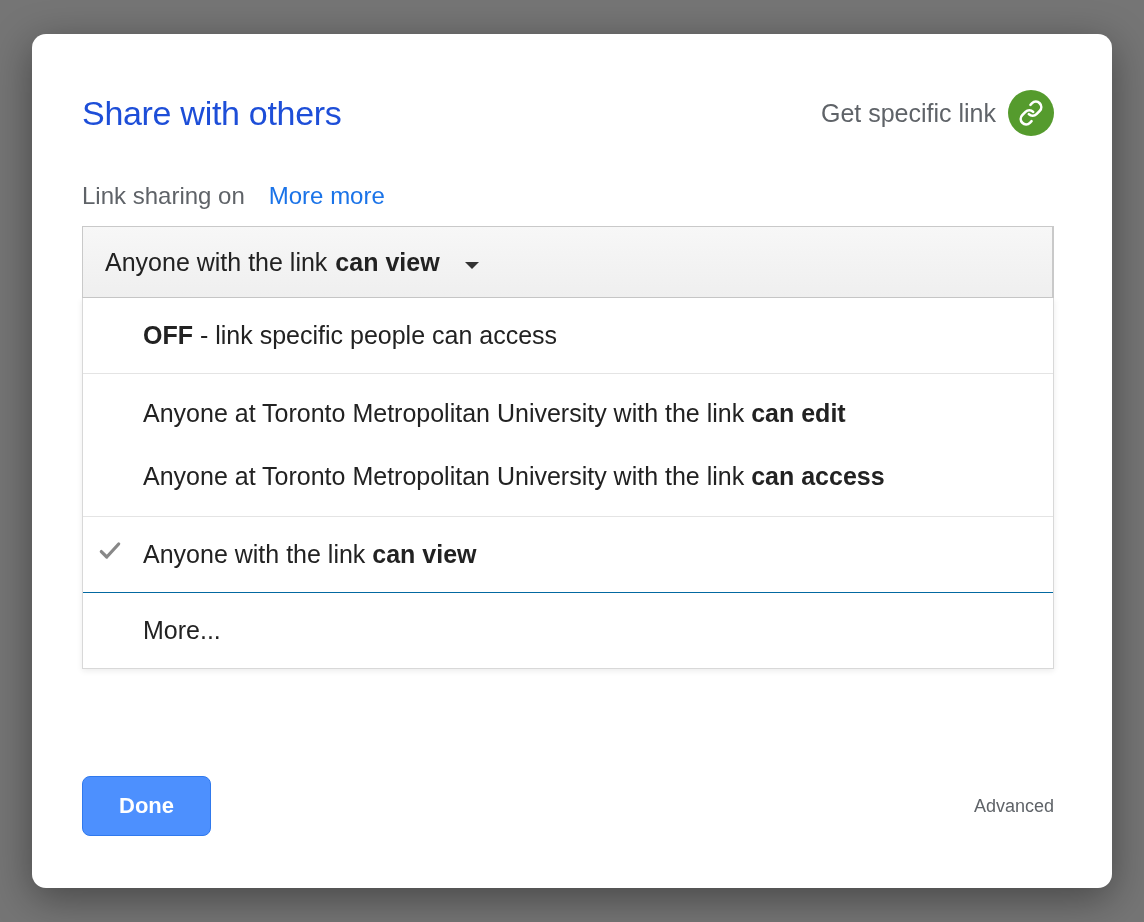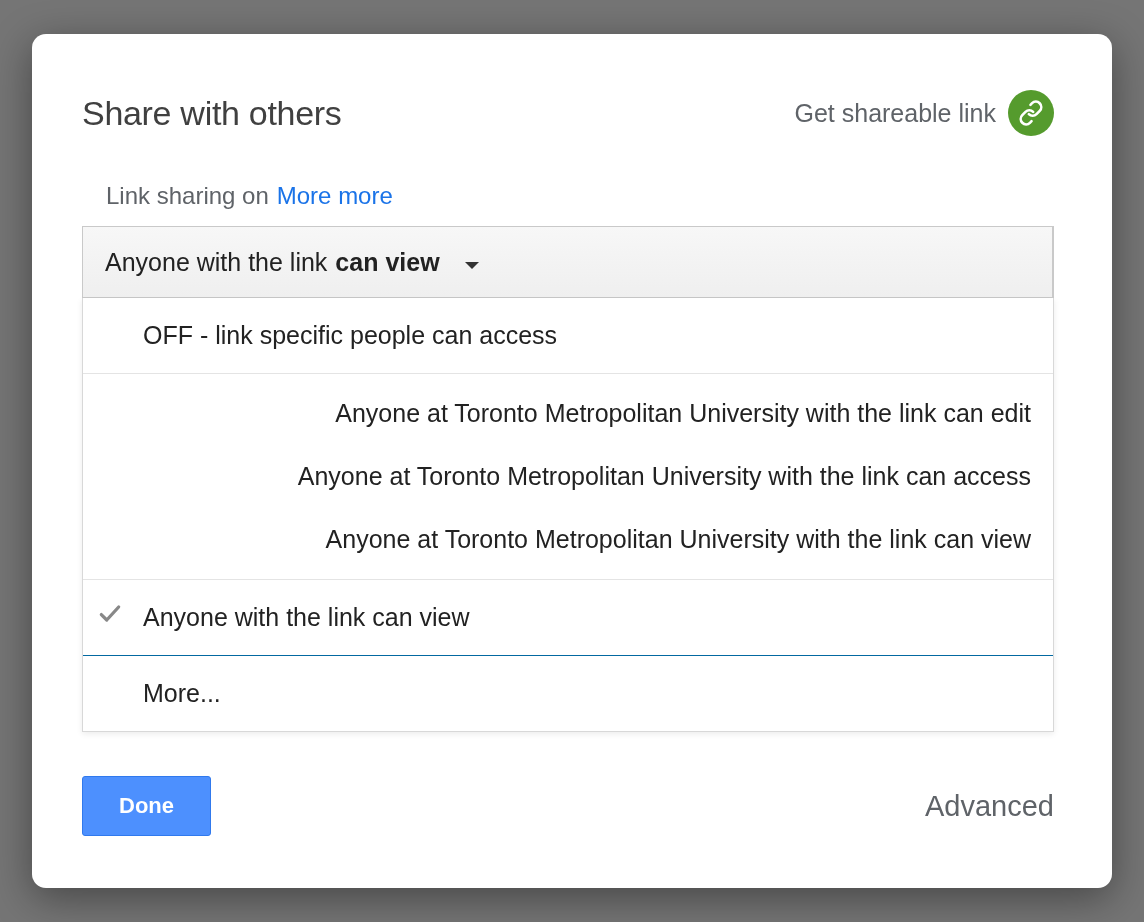--- a/index.html
+++ b/index.html
@@ -27,21 +27,21 @@
     }
     .header {
       display: flex;
       justify-content: space-between;
       align-items: center;
       margin-bottom: 46px;
     }
     .title {
       font-size: 34px;
       font-weight: 400;
-      color: #404040;
+      color: #1d4ed8;
       letter-spacing: -0.3px;
     }
     .shareable-link-row {
       display: flex;
       align-items: center;
       gap: 12px;
       color: #5f6368;
       font-size: 25px;
     }
     .link-icon-circle {
@@ -50,23 +50,22 @@
       border-radius: 50%;
       background: #559b2d;
       display: flex;
       align-items: center;
       justify-content: center;
     }
     .status-row {
       font-size: 24px;
       margin-bottom: 16px;
       display: flex;
-      gap: 8px;
+      gap: 24px;
       align-items: baseline;
-      margin-left: 24px;
     }
     .status-text {
       color: #5f6368;
     }
     .learn-more {
       color: #1a73e8;
       cursor: pointer;
     }
     .controls-row {
       display: flex;
@@ -120,27 +119,26 @@
       border-bottom: 1px solid #e4e4e4;
     }
     .option-group-2 {
       border-bottom: 1px solid #e4e4e4;
       padding-top: 8px;
       padding-bottom: 8px;
     }
     .option-group-2 .option {
       padding-top: 14px;
       padding-bottom: 14px;
-      text-align: right;
     }
     .option-group-3 {
       border-bottom: 1px solid #0369a1;
     }
     .option .bold {
-      font-weight: 400;
+      font-weight: 700;
     }
     .check-icon {
       position: absolute;
       left: 14px;
       top: 50%;
       transform: translateY(-50%);
       color: #888;
     }
     .footer {
       position: absolute;
@@ -151,39 +149,39 @@
       justify-content: space-between;
       align-items: center;
     }
     .done-btn {
       background: #4d90fe;
       color: #fff;
       border: 1px solid #3079ed;
       font-size: 22px;
       font-weight: 700;
       padding: 16px 36px;
-      border-radius: 3px;
+      border-radius: 8px;
       cursor: pointer;
       font-family: inherit;
     }
     .advanced-link {
       color: #5f6368;
-      font-size: 29px;
+      font-size: 18px;
       cursor: pointer;
     }
   </style>
 </head>
 <body>
 
 <div class="dialog">
 
   <div class="header">
     <h1 class="title">Share with others</h1>
     <div class="shareable-link-row">
-      <span>Get shareable link</span>
+      <span>Get specific link</span>
       <span class="link-icon-circle">
         <svg width="26" height="26" viewBox="0 0 24 24" fill="none" stroke="#fff" stroke-width="2.4" stroke-linecap="round">
           <path d="M10 13a5 5 0 0 0 7.07 0l3-3a5 5 0 0 0-7.07-7.07l-1.5 1.5"></path>
           <path d="M14 11a5 5 0 0 0-7.07 0l-3 3a5 5 0 0 0 7.07 7.07l1.5-1.5"></path>
         </svg>
       </span>
     </div>
   </div>
 
   <div class="status-row">
@@ -211,23 +209,20 @@
       </div>
     </div>
 
     <div class="option-group-2">
       <div class="option">
         <span>Anyone at Toronto Metropolitan University with the link </span><span class="bold">can edit</span>
       </div>
       <div class="option">
         <span>Anyone at Toronto Metropolitan University with the link </span><span class="bold">can access</span>
       </div>
-      <div class="option">
-        <span>Anyone at Toronto Metropolitan University with the link </span><span class="bold">can view</span>
-      </div>
     </div>
 
     <div class="option-group-3">
       <div class="option">
         <span class="check-icon">
           <svg width="26" height="26" viewBox="0 0 24 24" fill="none" stroke="#888" stroke-width="3" stroke-linecap="round" stroke-linejoin="round">
               <polyline points="4 13 9 18 20 6"></polyline>
             </svg>
         </span>
         <span>Anyone with the link </span><span class="bold">can view</span>

